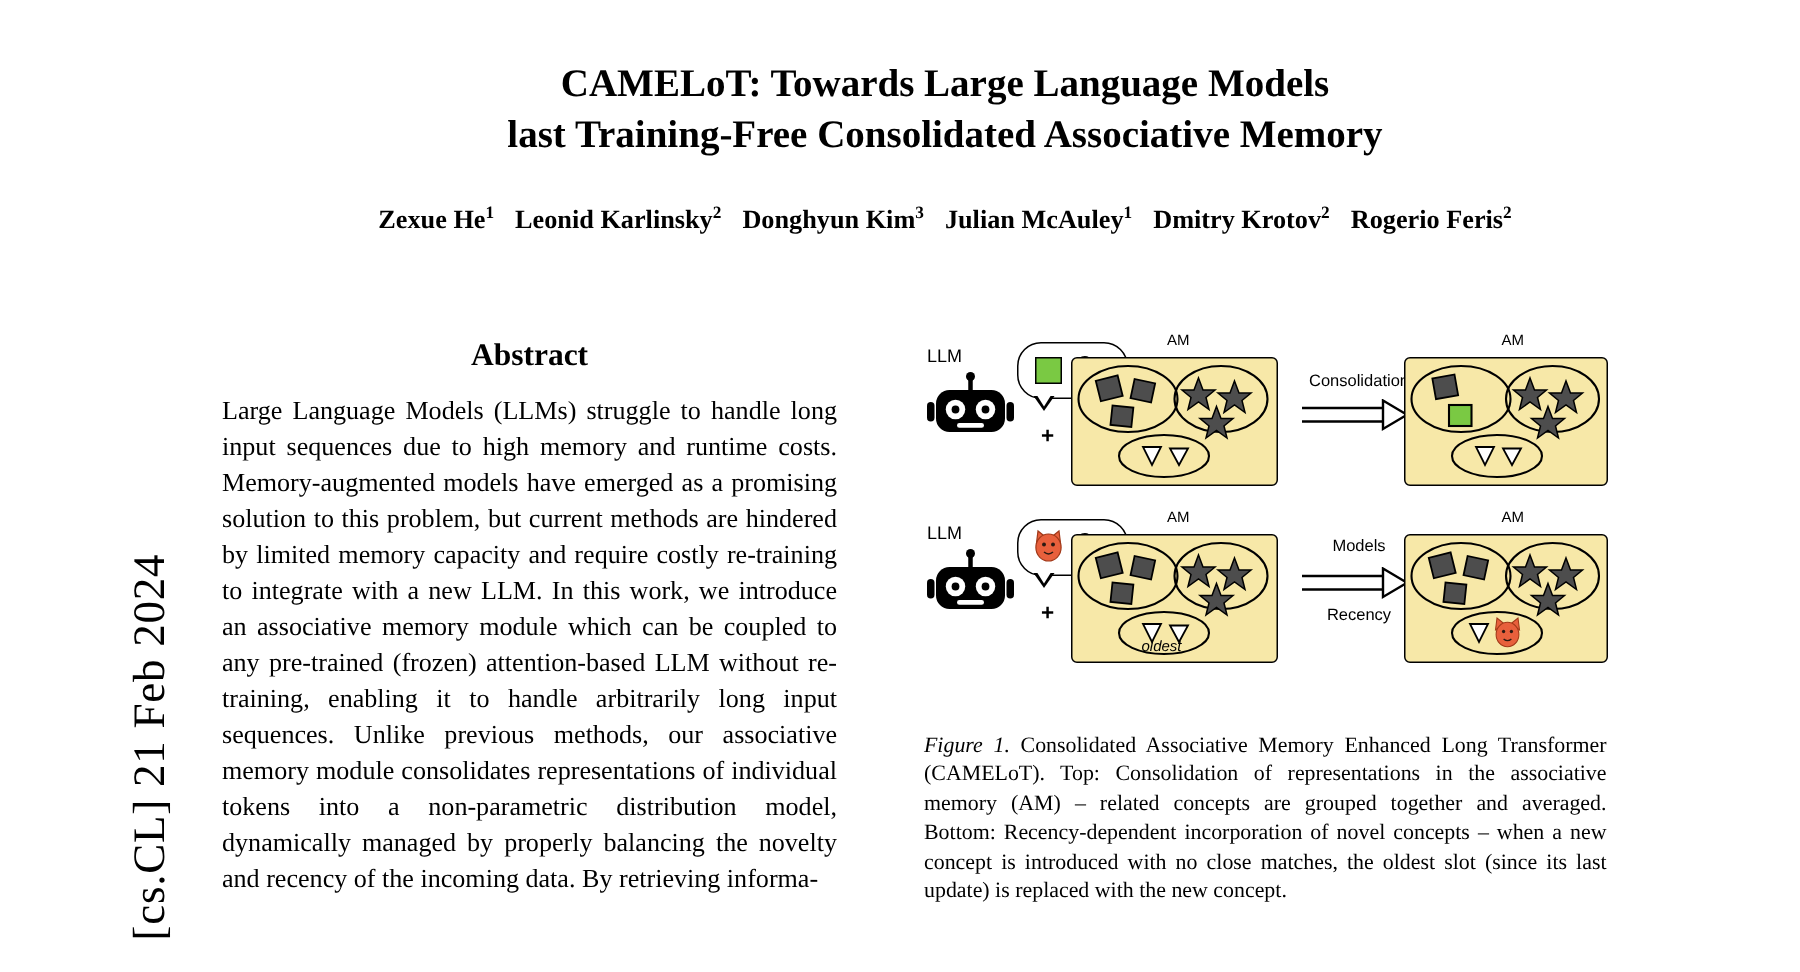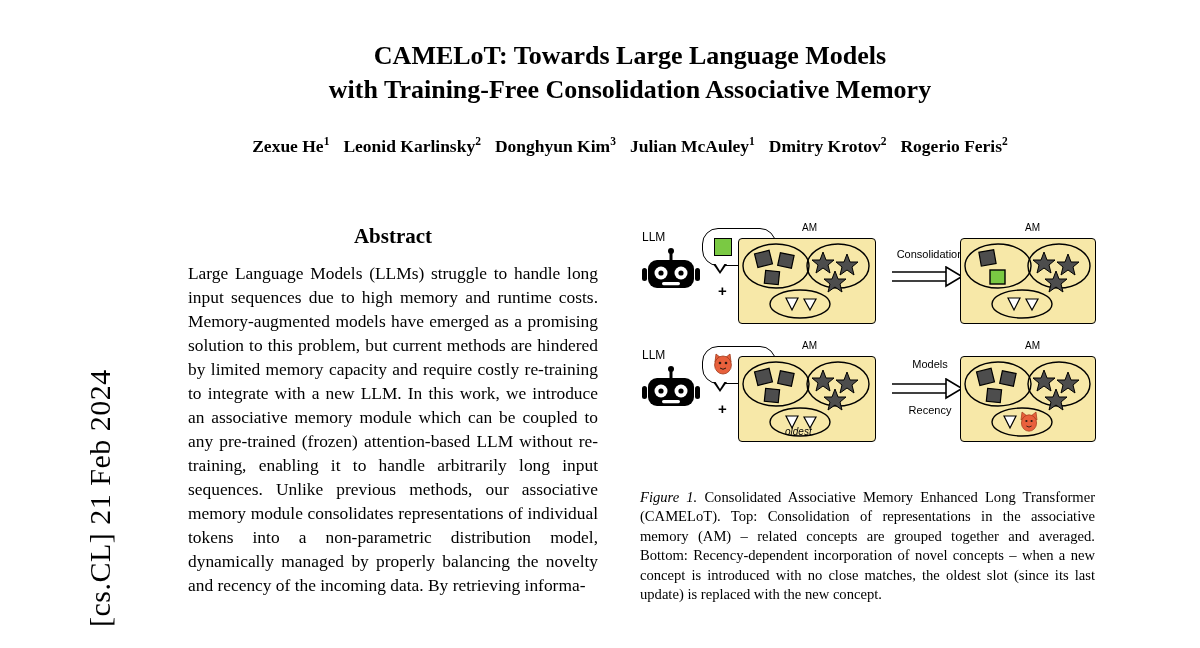--- a/index.html
+++ b/index.html
@@ -77,42 +77,41 @@
     vertical-align: super;
   }
   .aff-sep { display: inline-block; width: 40px; }
 
   
   .left-col {
     position: absolute;
     left: 148px;
     top: 224px;
     width: 410px;
-    margin-left: 40px;
   }
   .abstract-heading {
     text-align: center;
     font-family: "Liberation Serif", serif;
     font-weight: bold;
     font-size: 21px;
     margin: 0 0 12px 0;
   }
   .abstract-body {
     font-family: "Liberation Serif", serif;
     font-size: 17.4px;
     line-height: 1.38;
     text-align: justify;
     text-justify: inter-word;
     hyphens: manual;
   }
 
   
   .right-col {
     position: absolute;
-    left: 640px;
+    left: 616px;
     top: 222px;
     width: 455px;
   }
   .figure-area {
     position: relative;
     width: 455px;
     height: 252px;
   }
   .fig-caption {
     margin-top: 14px;
@@ -217,21 +216,21 @@
 </head>
 <body>
 
 <div class="arxiv-stamp">
   <div class="arxiv-stamp-text">[cs.CL]  21 Feb 2024</div>
 </div>
 
 <div class="titleblock">
   <div class="paper-title">
     <span>CAMELoT: Towards Large Language Models</span><br>
-    <span>with Training-Free Consolidation Associative Memory</span>
+    <span>last Training-Free Consolidated Associative Memory</span>
   </div>
 
   <div class="authors">
     <span><span>Zexue He</span><span class="sup">1</span></span><span class="author-sep"></span><span><span>Leonid Karlinsky</span><span class="sup">2</span></span><span class="author-sep"></span><span><span>Donghyun Kim</span><span class="sup">3</span></span><span class="author-sep"></span><span><span>Julian McAuley</span><span class="sup">1</span></span><span class="author-sep"></span><span><span>Dmitry Krotov</span><span class="sup">2</span></span><span class="author-sep"></span><span><span>Rogerio Feris</span><span class="sup">2</span></span>
   </div>
 
 </div>
 
 <div class="left-col">
   <h2 class="abstract-heading">Abstract</h2>

